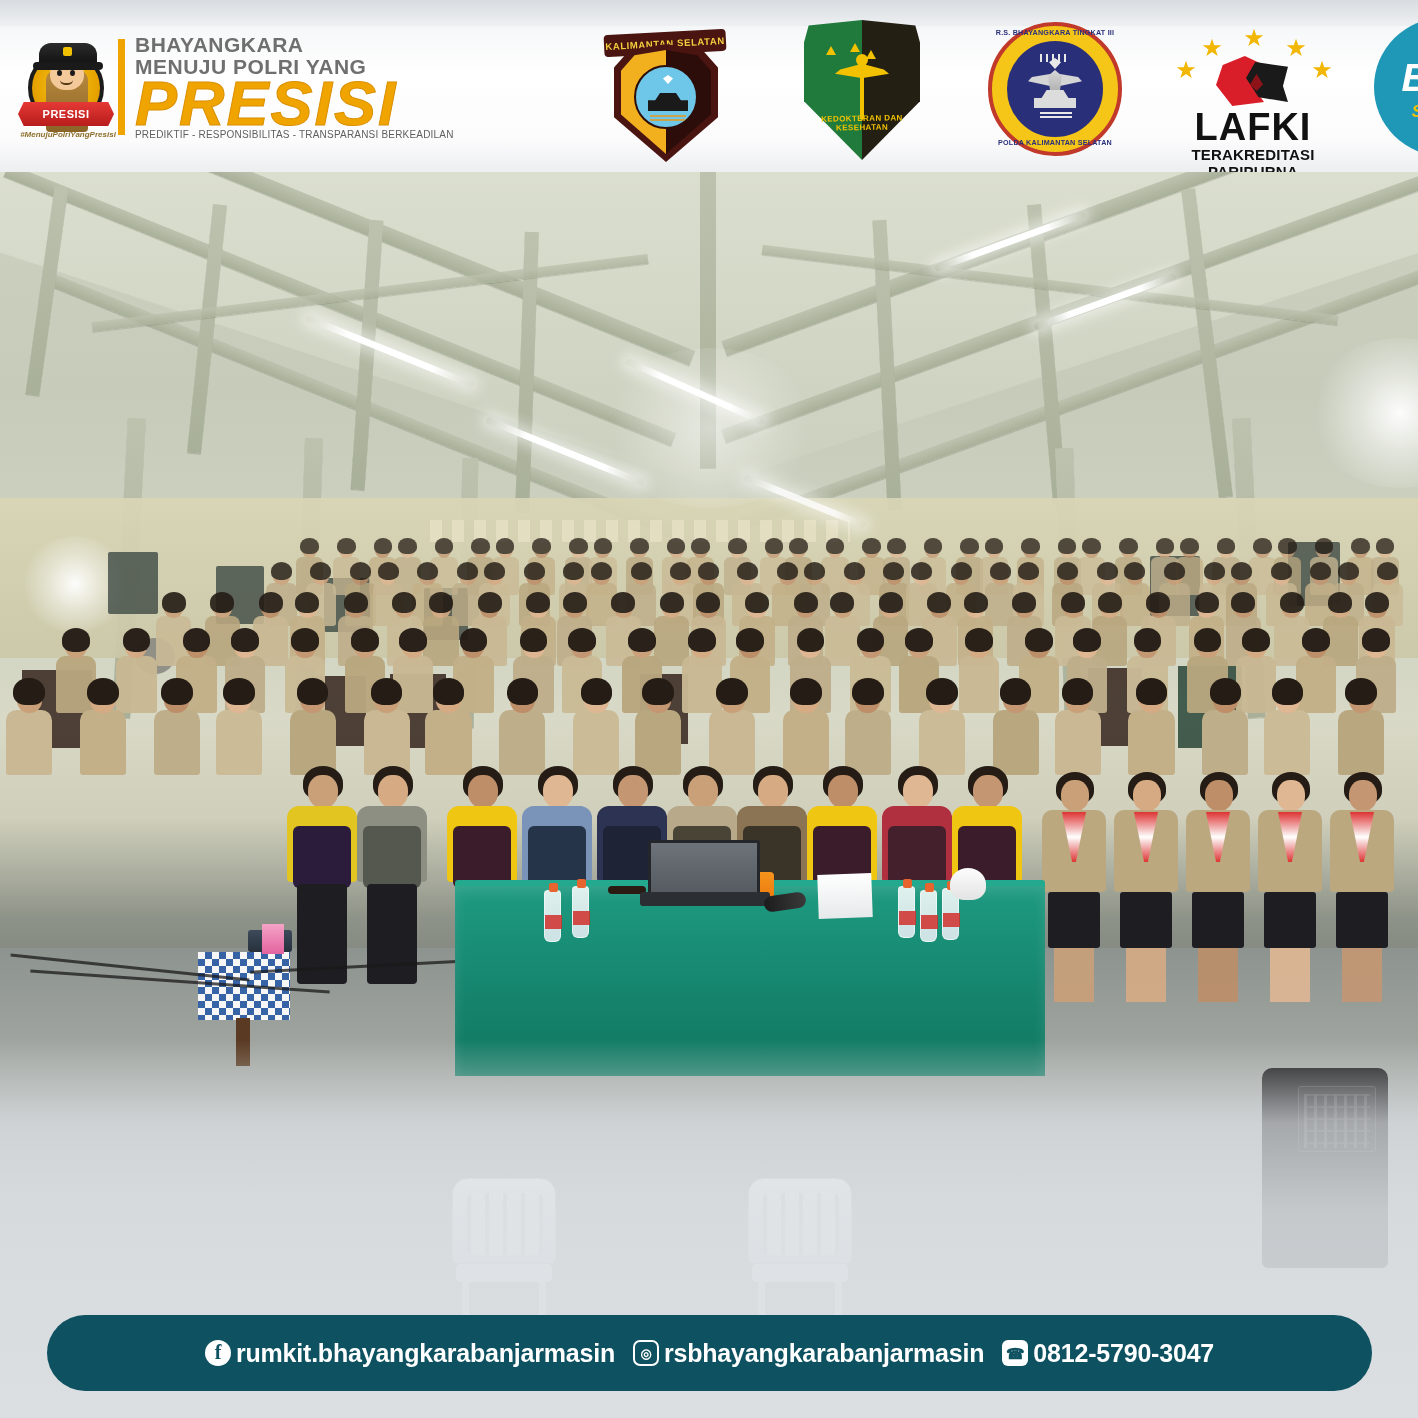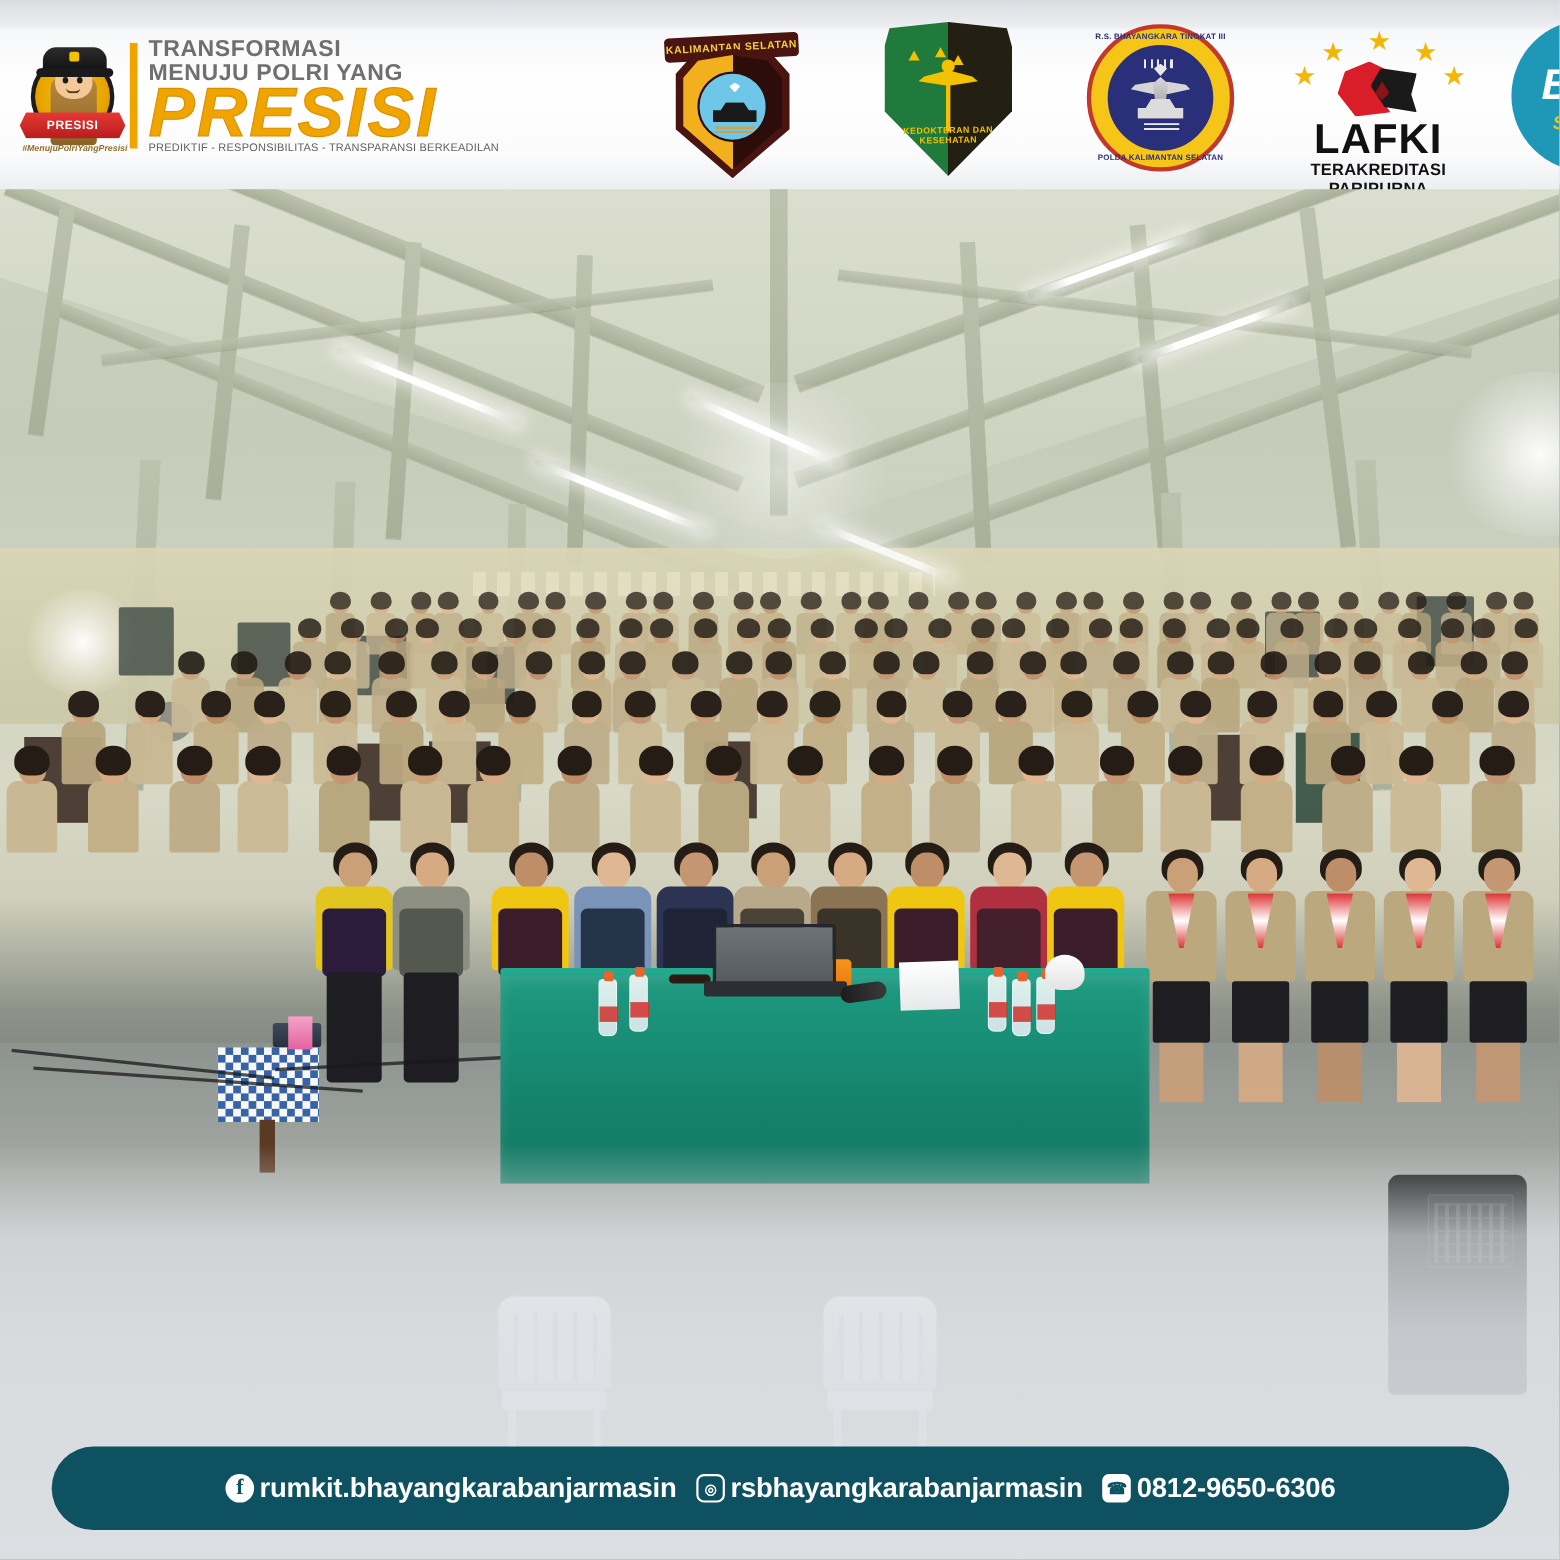--- a/index.html
+++ b/index.html
@@ -1330,21 +1330,21 @@
     <div class="f-item">
       <span class="f-ico fb">f</span>
       <span>rumkit.bhayangkarabanjarmasin</span>
     </div>
     <div class="f-item">
       <span class="f-ico ig">◎</span>
       <span>rsbhayangkarabanjarmasin</span>
     </div>
     <div class="f-item">
       <span class="f-ico ph">☎</span>
-      <span>0812-9650-6306</span>
+      <span>0812-5790-3047</span>
     </div>
   </div>
 
   <div class="header">
     <div class="header-inner">
 
       <div class="presisi">
         <div class="presisi-mascot">
           <div class="mascot-circle"></div>
           <div class="mascot-body"></div>
@@ -1352,21 +1352,21 @@
           <div class="mascot-eye l"></div>
           <div class="mascot-eye r"></div>
           <div class="mascot-smile"></div>
           <div class="mascot-hat"></div>
           <div class="mascot-hat-badge"></div>
           <div class="mascot-ribbon">PRESISI</div>
           <div class="mascot-tag">#MenujuPolriYangPresisi</div>
         </div>
         <div class="presisi-divider"></div>
         <div class="presisi-text">
-          <div class="pt-line1">TRANSFORMASI</div>
+          <div class="pt-line1">BHAYANGKARA</div>
           <div class="pt-line2">MENUJU POLRI YANG</div>
           <div class="pt-big">PRESISI</div>
           <div class="pt-sub">PREDIKTIF - RESPONSIBILITAS - TRANSPARANSI BERKEADILAN</div>
         </div>
       </div>
 
       <div class="logos">
 
         <div class="logo lg-polda">
           <div class="pd-ribbon">KALIMANTAN SELATAN</div>

